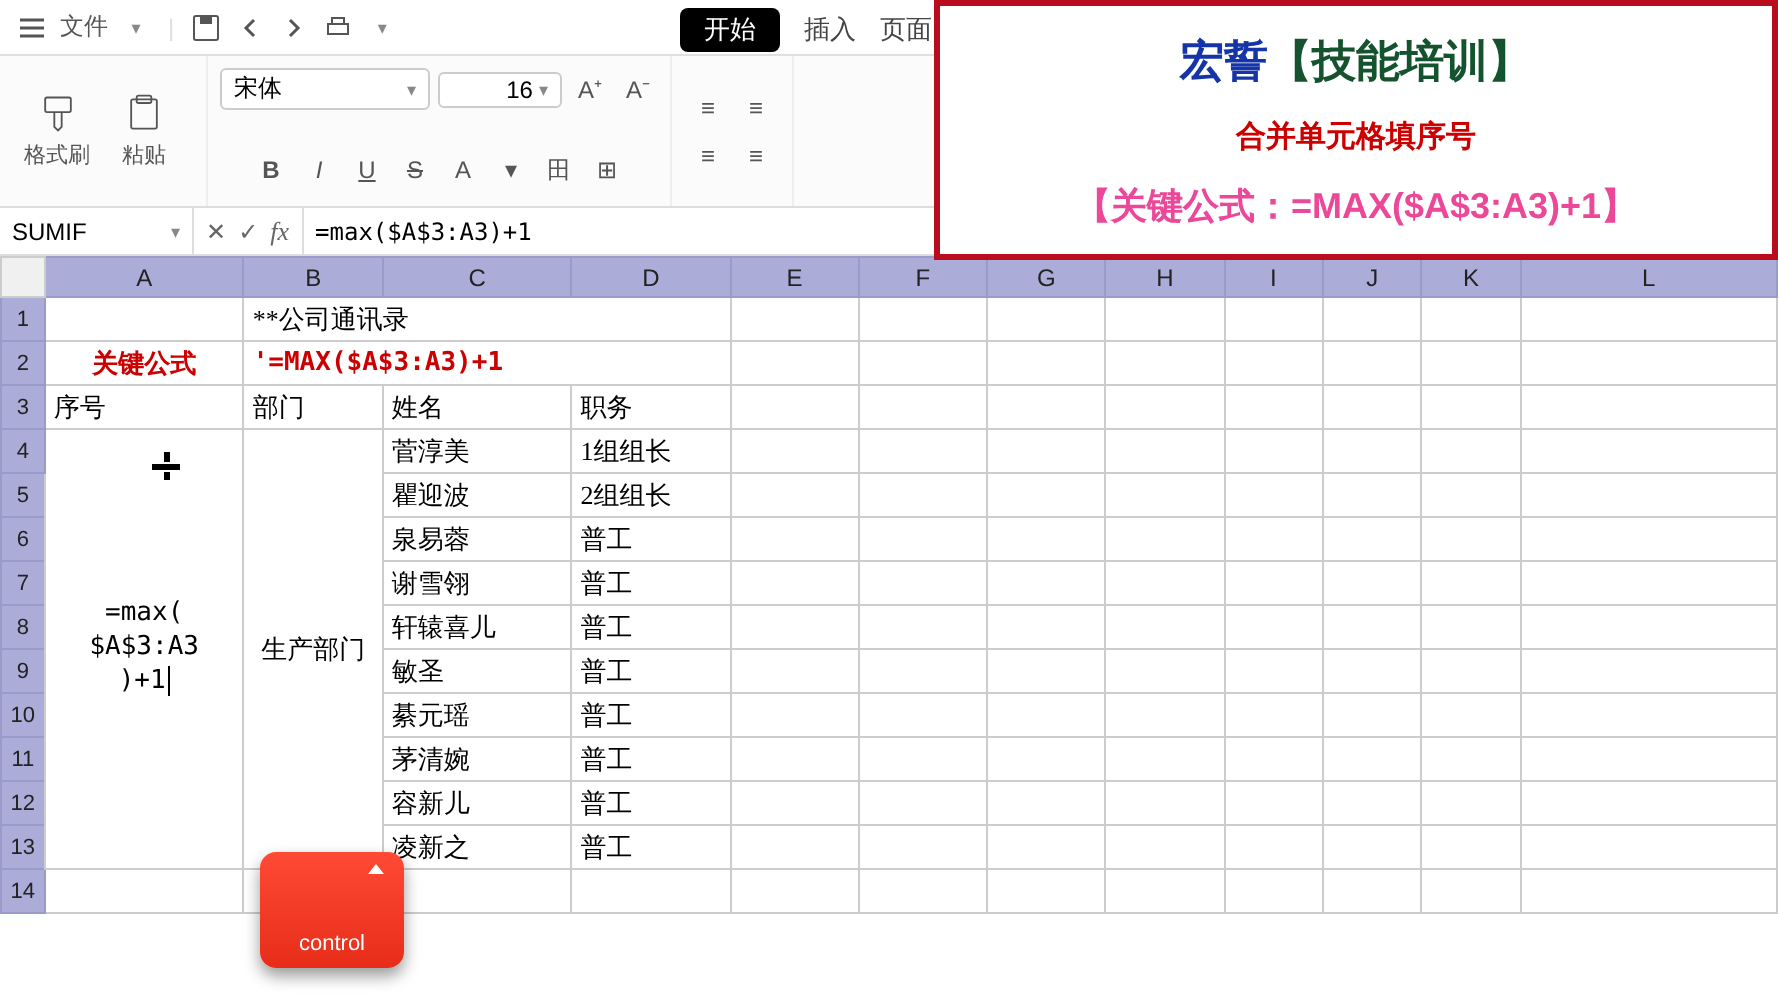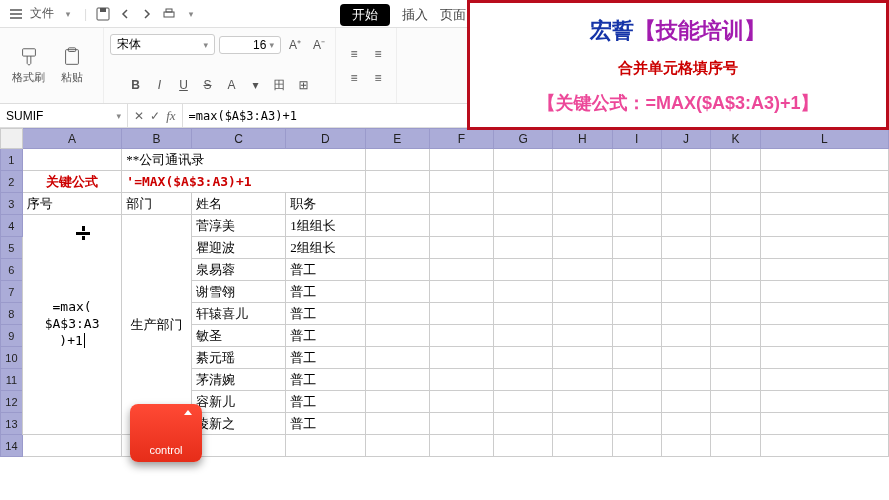--- a/index.html
+++ b/index.html
@@ -78,21 +78,21 @@
 
   
   .formula-bar {
     height: 24px;
     display:flex;
     align-items:stretch;
     border-bottom: 1px solid #ddd;
     font-size: 12px;
   }
   .name-box {
-    width: 128px;
+    width: 97px;
     border-right: 1px solid #ddd;
     display:flex; align-items:center; justify-content:space-between;
     padding: 0 6px;
     font-family: Arial;
   }
   .name-box .caret { font-size:9px; color:#888; }
   .fx-controls {
     display:flex; align-items:center; gap:6px; padding: 0 6px;
     border-right:1px solid #ddd;
   }
@@ -149,28 +149,28 @@
     position:absolute;
     top:0; right:0;
     width: 422px; height: 130px;
     background:#fff;
     border:3px solid #b90c1c;
     z-index: 50;
     display:flex; flex-direction:column; align-items:center; justify-content:space-around;
     padding: 6px 10px;
   }
   .overlay-box .line1 { font-size:22px; font-weight:bold; color:#1534a8; }
-  .overlay-box .line1 .br { color:#a21caf; }
+  .overlay-box .line1 .br { color:#14532d; }
   .overlay-box .line2 { font-size:15px; font-weight:bold; color:#c00; }
   .overlay-box .line3 { font-size:18px; font-weight:bold; color:#ec4899; font-family: "Microsoft YaHei", Arial; }
 
   
   .key-pop {
     position:absolute;
-    left: 130px; top: 404px;
+    left: 130px; top: 426px;
     width: 72px; height: 58px;
     background: linear-gradient(#ff4a35,#e62d19);
     border-radius: 8px;
     box-shadow: 0 4px 8px rgba(0,0,0,.4);
     color:#fff; font-size:11px;
     display:flex; align-items:flex-end; justify-content:center;
     padding-bottom:6px;
     z-index:40;
   }
   .key-pop::after {

